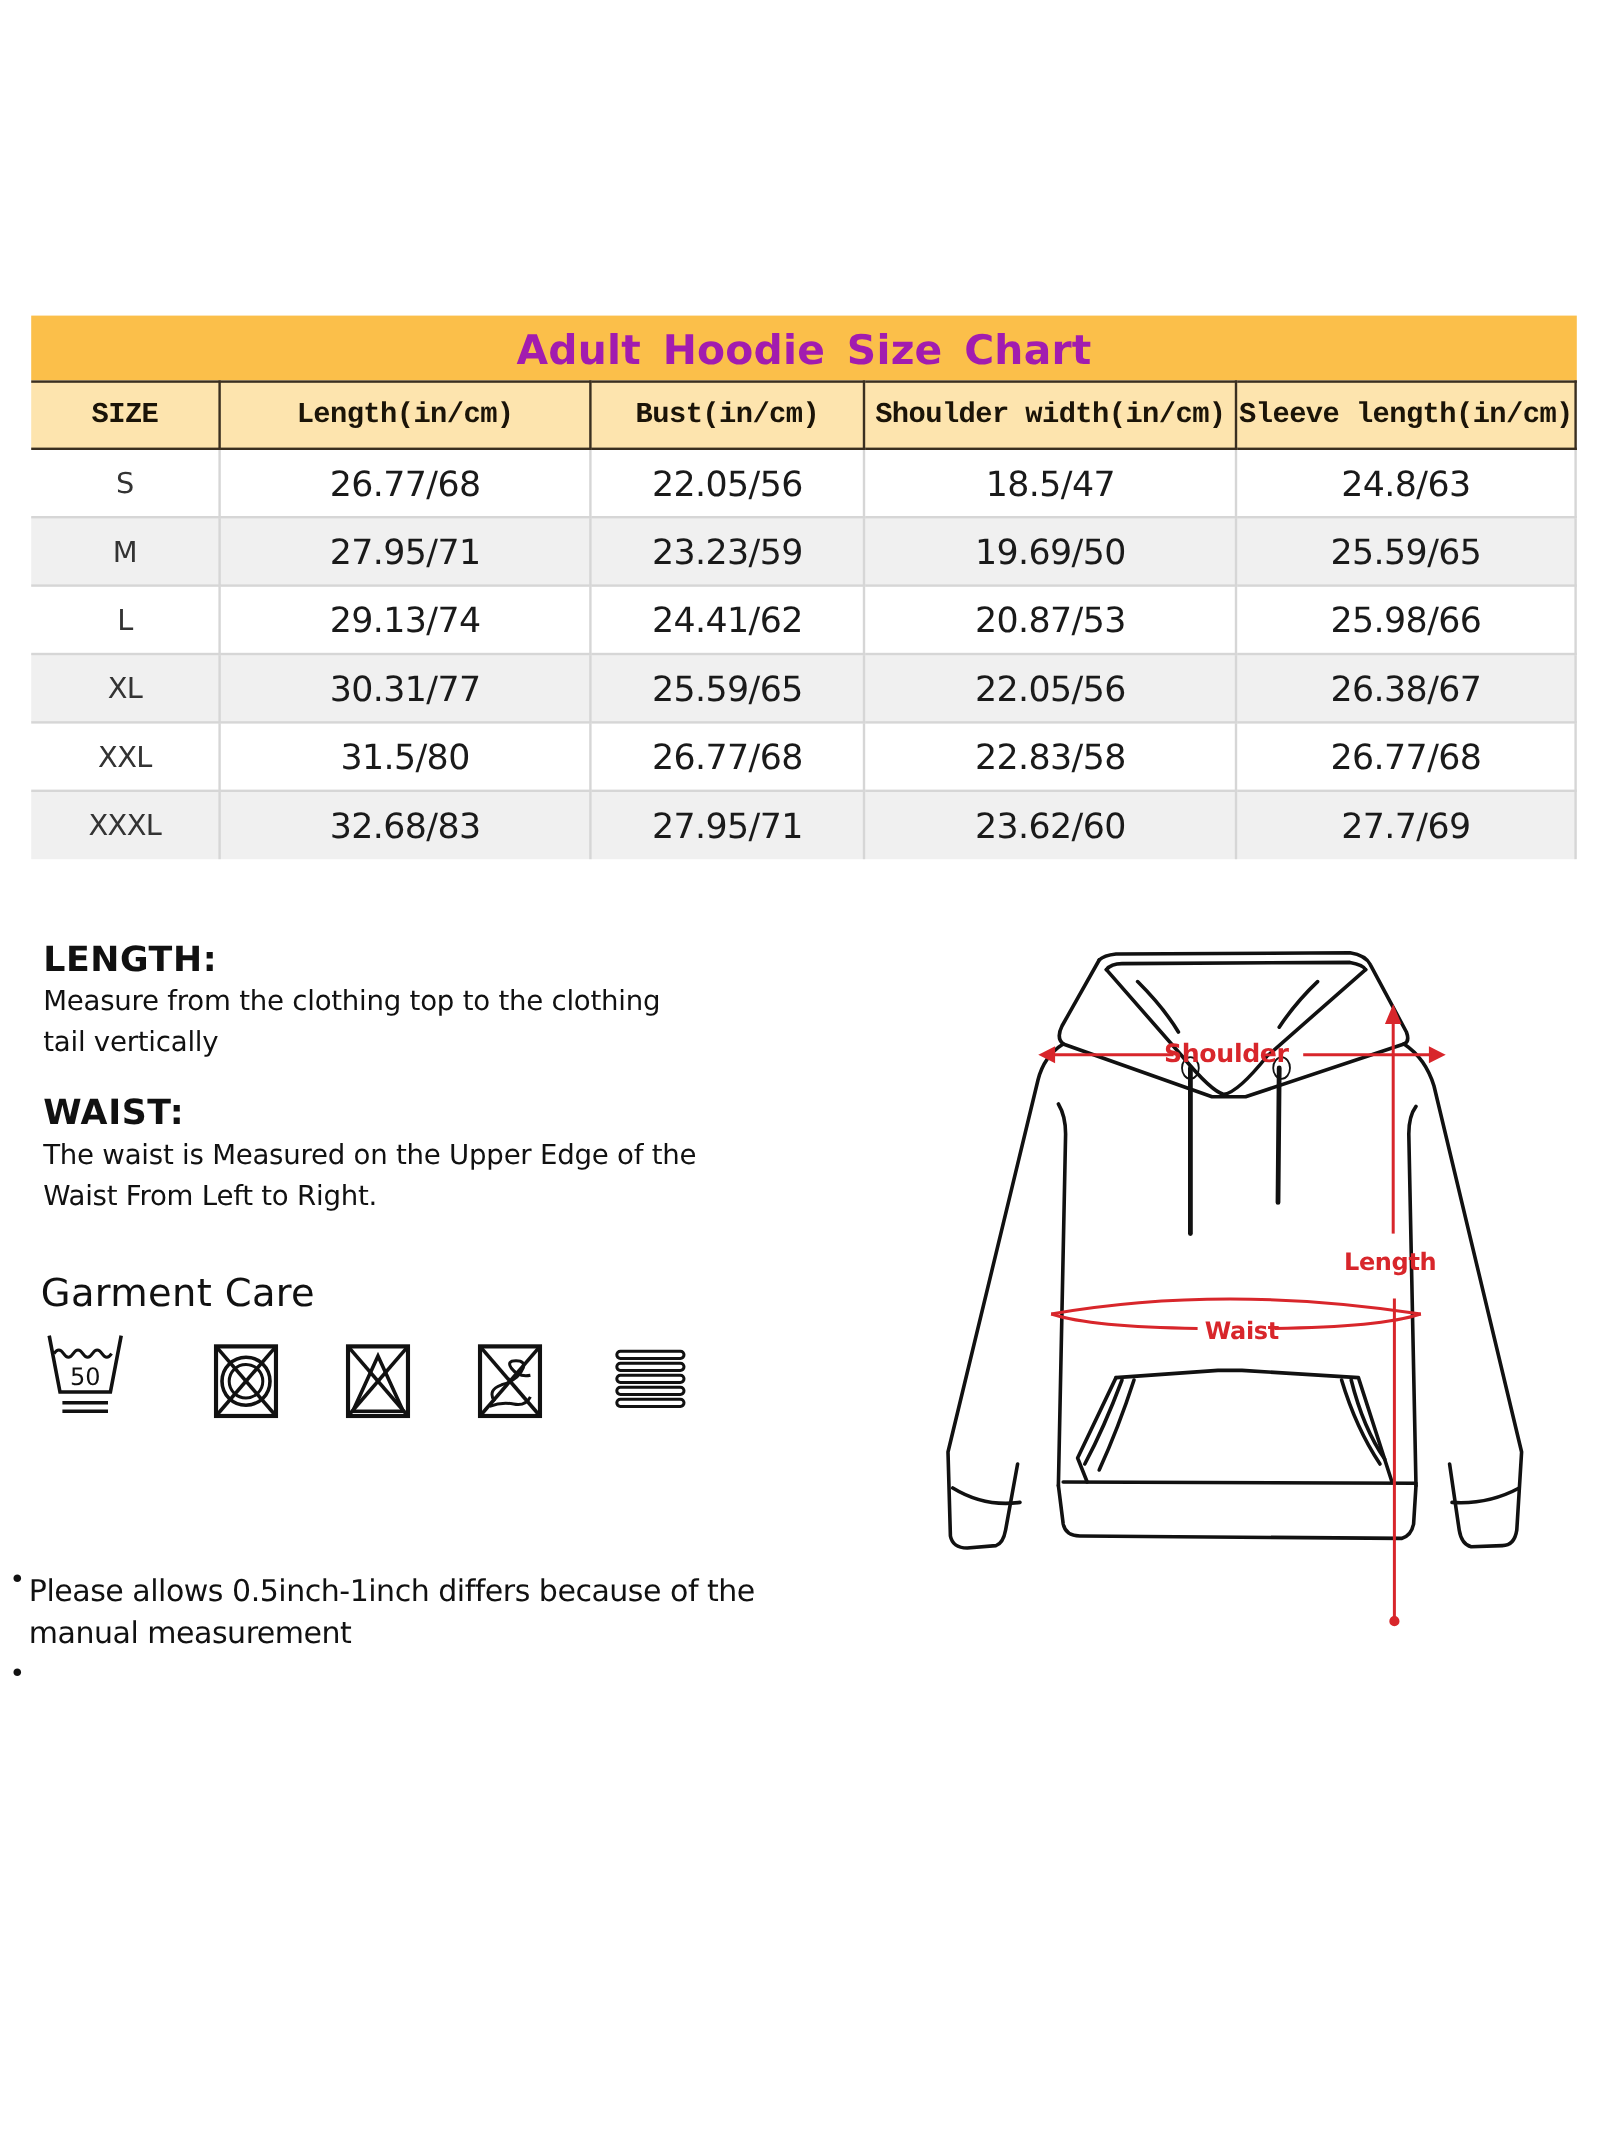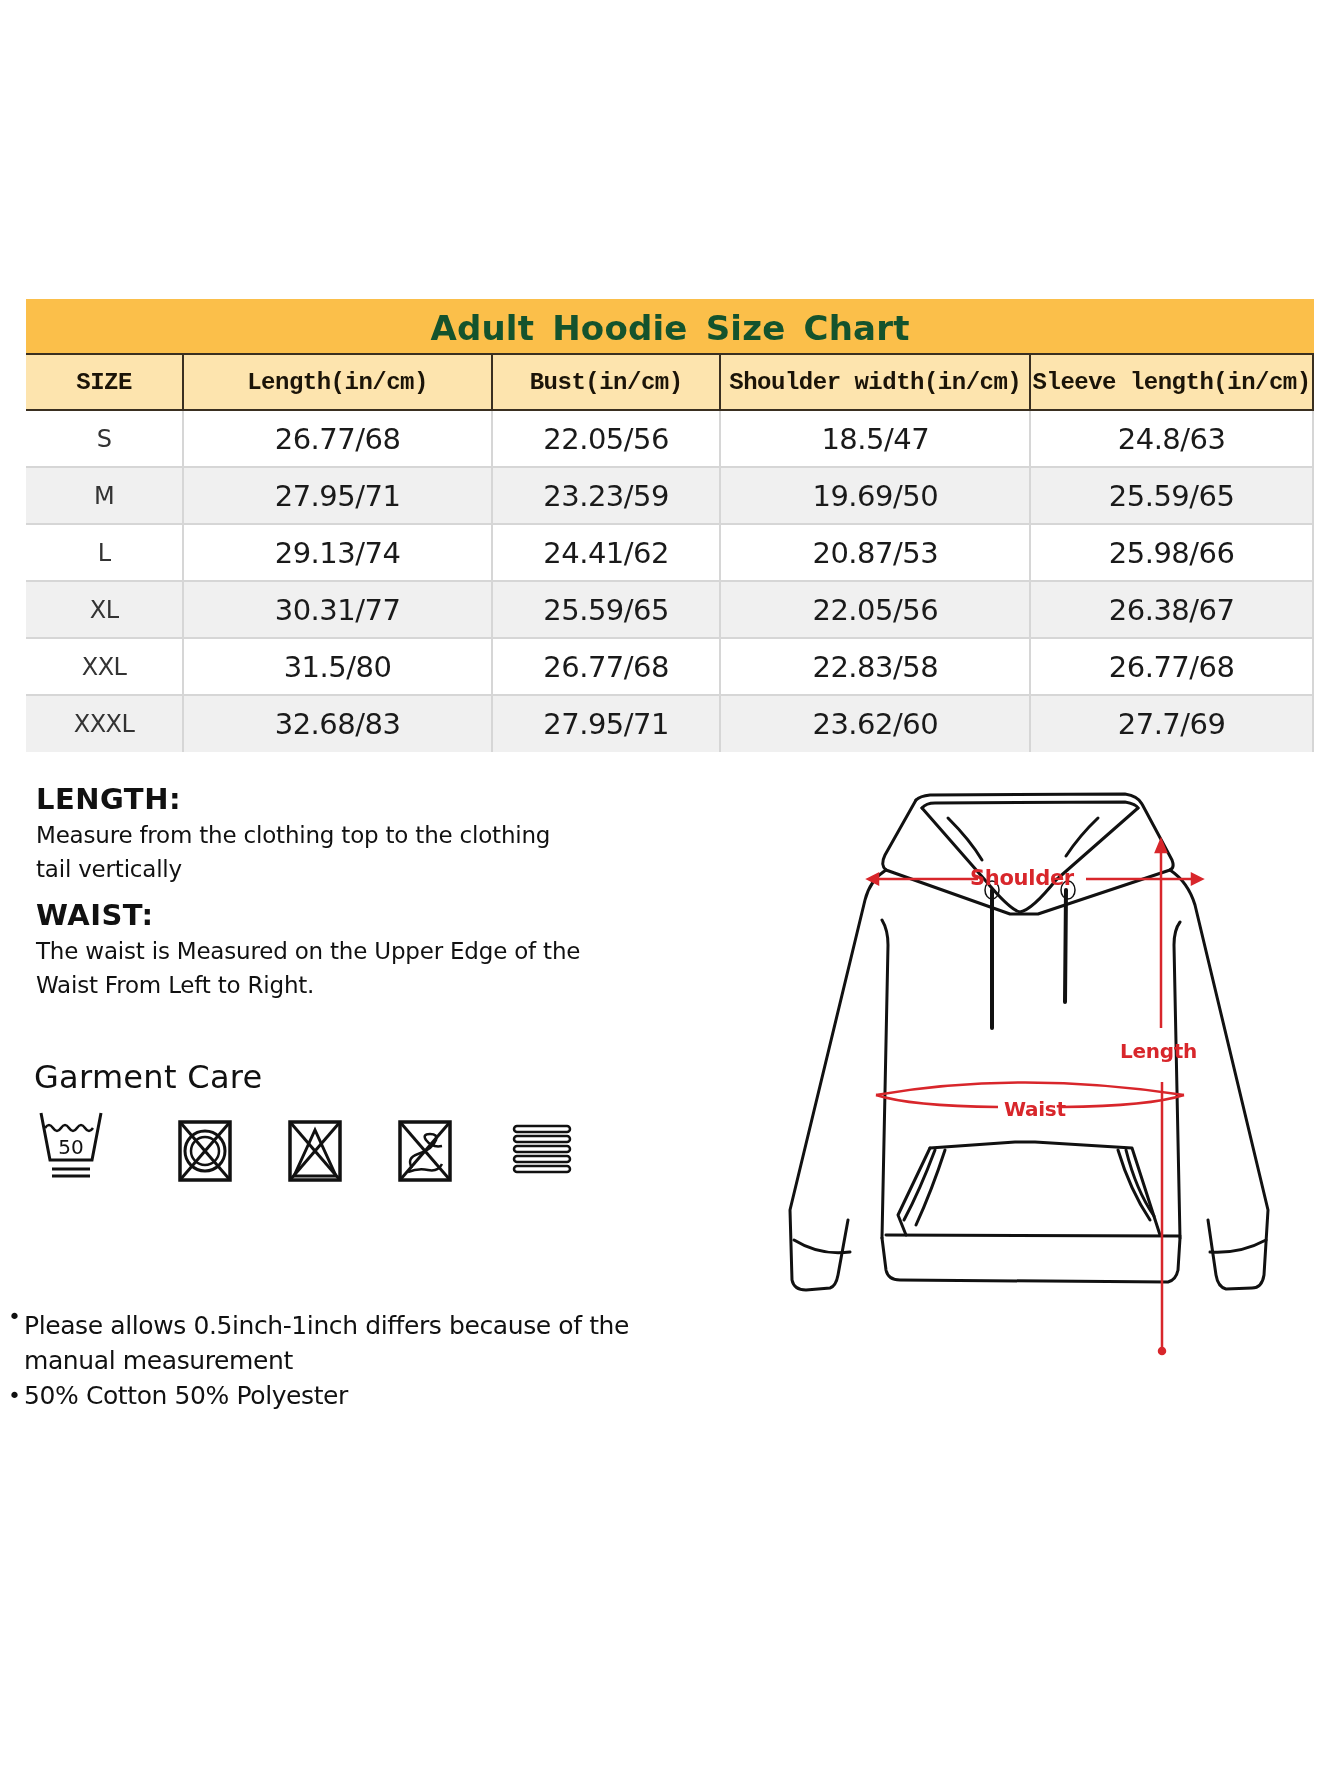--- a/index.html
+++ b/index.html
@@ -4,24 +4,23 @@
 <style>
   * { box-sizing: border-box; margin: 0; padding: 0; }
   html, body { width: 1340px; height: 1785px; background: #ffffff; overflow: hidden; }
   body { position: relative; font-family: "Liberation Sans", "DejaVu Sans", sans-serif; color: #111; }
 
   
   .chart { position: absolute; left: 26px; top: 263px; width: 1288px; }
   .chart-title {
     height: 54px; background: #fbbf4a;
     display: flex; align-items: center; justify-content: center;
-    font-family: "DejaVu Sans", sans-serif; font-weight: bold; font-size: 34px; color: #14532d;
+    font-family: "DejaVu Sans", sans-serif; font-weight: bold; font-size: 34px; color: #a21caf;
     letter-spacing: 0.2px; word-spacing: 6px;
     padding-top: 4px;
-    margin-top: 36px;
   }
   table.size-table { width: 100%; border-collapse: collapse; table-layout: fixed; }
   .size-table th {
     background: #fde4ae; height: 56px;
     font-family: Liberation Mono, monospace; font-weight: bold; font-size: 24px; color: #1b1408;
     border: 2px solid #3a2f20; border-top: 2px solid #3a2f20;
     white-space: nowrap; letter-spacing: -0.5px;
   }
   .size-table td {
     height: 57px; text-align: center; font-size: 29px; color: #1a1a1a;
@@ -39,21 +38,21 @@
   
   .notes { position: absolute; left: 36px; top: 782px; width: 640px; }
   .note-heading {
     font-family: "DejaVu Sans", sans-serif; font-weight: bold; font-size: 29px; color: #111;
     letter-spacing: 0.5px; line-height: 34px;
   }
   .note-body {
     font-family: "DejaVu Sans", sans-serif; font-size: 23px; color: #111;
     line-height: 34px; letter-spacing: -0.2px; margin-top: 2px;
   }
-  .note-block + .note-block { margin-top: 12px; }
+  .note-block + .note-block { margin-top: 24px; }
 
   .care-title {
     position: absolute; left: 34px; top: 1058px;
     font-family: "DejaVu Sans", sans-serif; font-size: 32px; color: #111; letter-spacing: 0.3px;
   }
   .care-icons { position: absolute; left: 34px; top: 1110px; width: 630px; height: 72px; }
   .care-icon { position: absolute; top: 0; }
 
   .footnotes { position: absolute; left: 8px; top: 1308px; width: 660px; }
   .footnote {
@@ -202,21 +201,20 @@
 <div class="footnotes">
   <div class="footnote first">
     <span class="bullet">•</span>
     <div>
       <div>Please allows 0.5inch-1inch differs because of the</div>
       <div>manual measurement</div>
     </div>
   </div>
   <div class="footnote">
     <span class="bullet">•</span>
-    <div>50% Cotton 50% Polyester</div>
   </div>
 </div>
 
 <div class="diagram">
   <svg viewBox="0 0 500 600">
     <g fill="none" stroke="#111" stroke-width="3" stroke-linejoin="round" stroke-linecap="round">
 
       <path d="M146 30 Q150 26 160 25 L355 24 Q368 26 372 34 L402 90 Q405 98 400 100"></path>
       <path d="M146 30 L115 85 Q110 95 116 100"></path>
 

